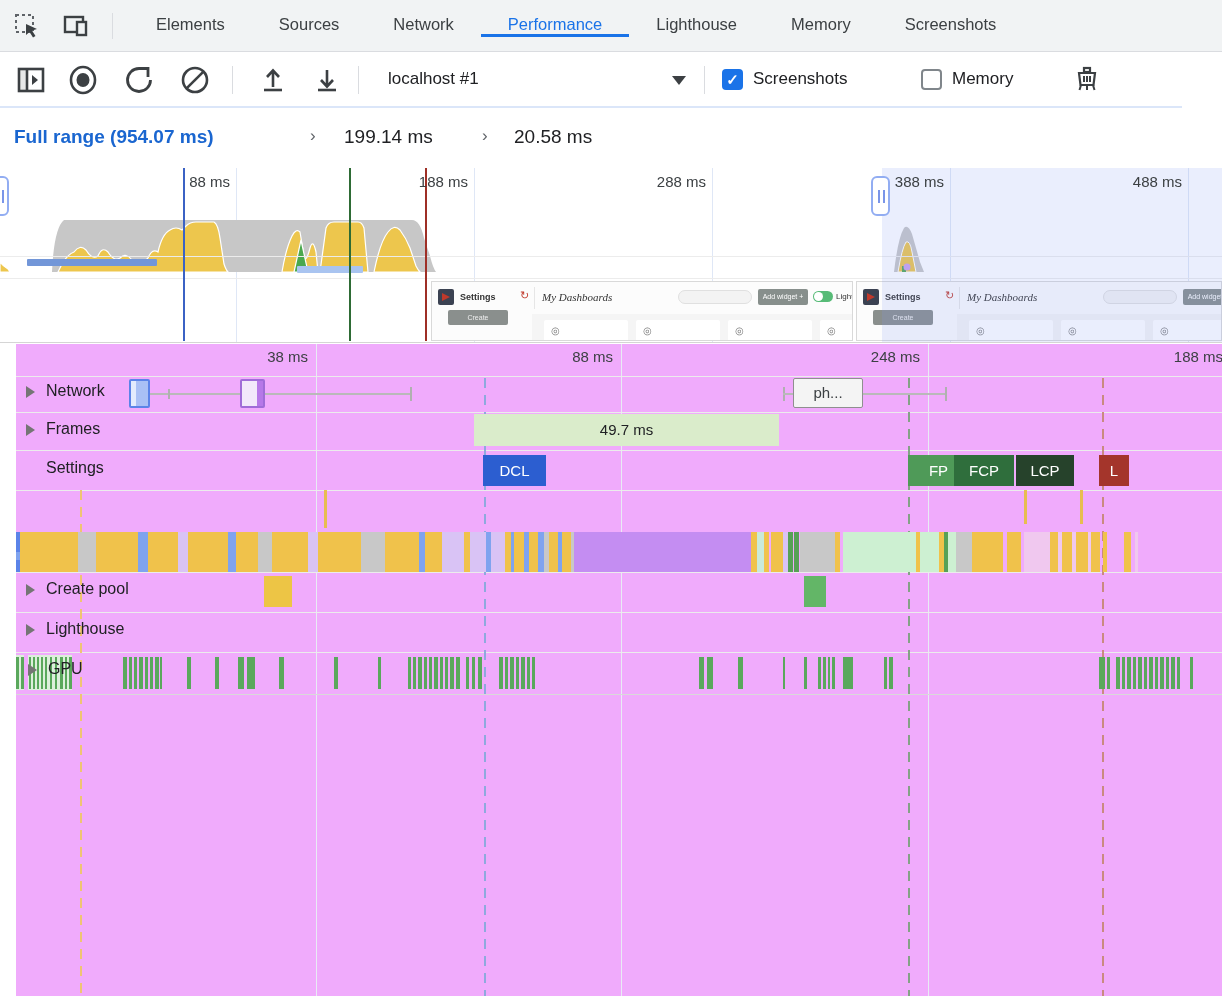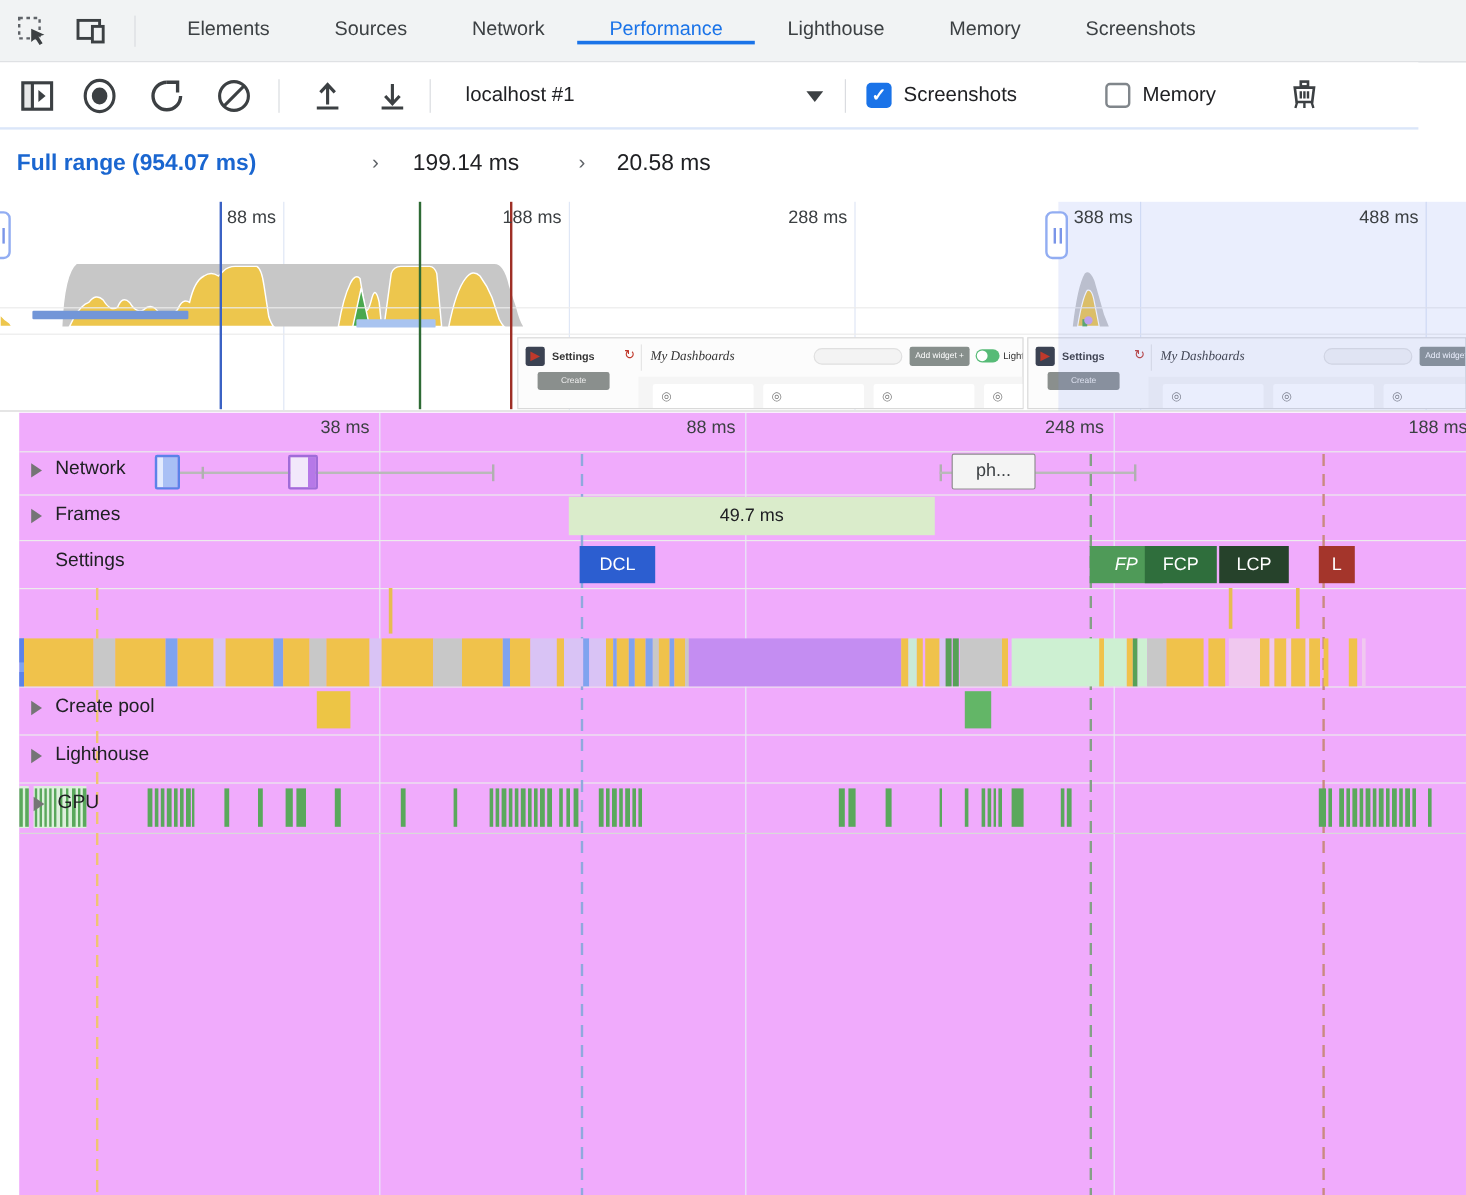--- a/index.html
+++ b/index.html
@@ -325,21 +325,21 @@
     <div class="wcap" style="top: 43px; height: 14px; left: 929px;" id="whisk2-capr"></div>
     <div id="net-tip" style="left: 777px; width: 70px;">ph...</div>
 
     <div class="tri" style="left:10px; top:80px"></div>
     <div class="track-label" style="left:30px; top:76px">Frames</div>
     <div id="frames-bar" style="left: 458px; width: 305px;">49.7 ms</div>
 
     <div class="track-label" style="left:30px; top:115px">Settings</div>
     <div id="badges">
         <div class="badge" style="left: 467px; width: 63px; background: rgb(44, 94, 208);">DCL</div>
-        <div class="badge" style="left: 892px; width: 61px; background: rgb(79, 154, 88); font-style: italic;">FP</div>
+        <div class="badge" style="left: 892px; width: 61px; background: rgb(79, 154, 88);">FP</div>
         <div class="badge" style="left: 938px; width: 60px; background: rgb(47, 110, 60);">FCP</div>
         <div class="badge" style="left: 1000px; width: 58px; background: rgb(38, 66, 43);">LCP</div>
         <div class="badge" style="left: 1083px; width: 30px; background: rgb(164, 53, 43);">L</div>
       </div>
 
     <div id="main-bar">
         <div class="seg" style="left: 0px; width: 4px; background: rgb(127, 163, 239);"></div>
         <div class="seg" style="left: 4px; width: 58px; background: rgb(240, 194, 75);"></div>
         <div class="seg" style="left: 62px; width: 18px; background: rgb(200, 200, 200);"></div>
         <div class="seg" style="left: 80px; width: 42px; background: rgb(240, 194, 75);"></div>

